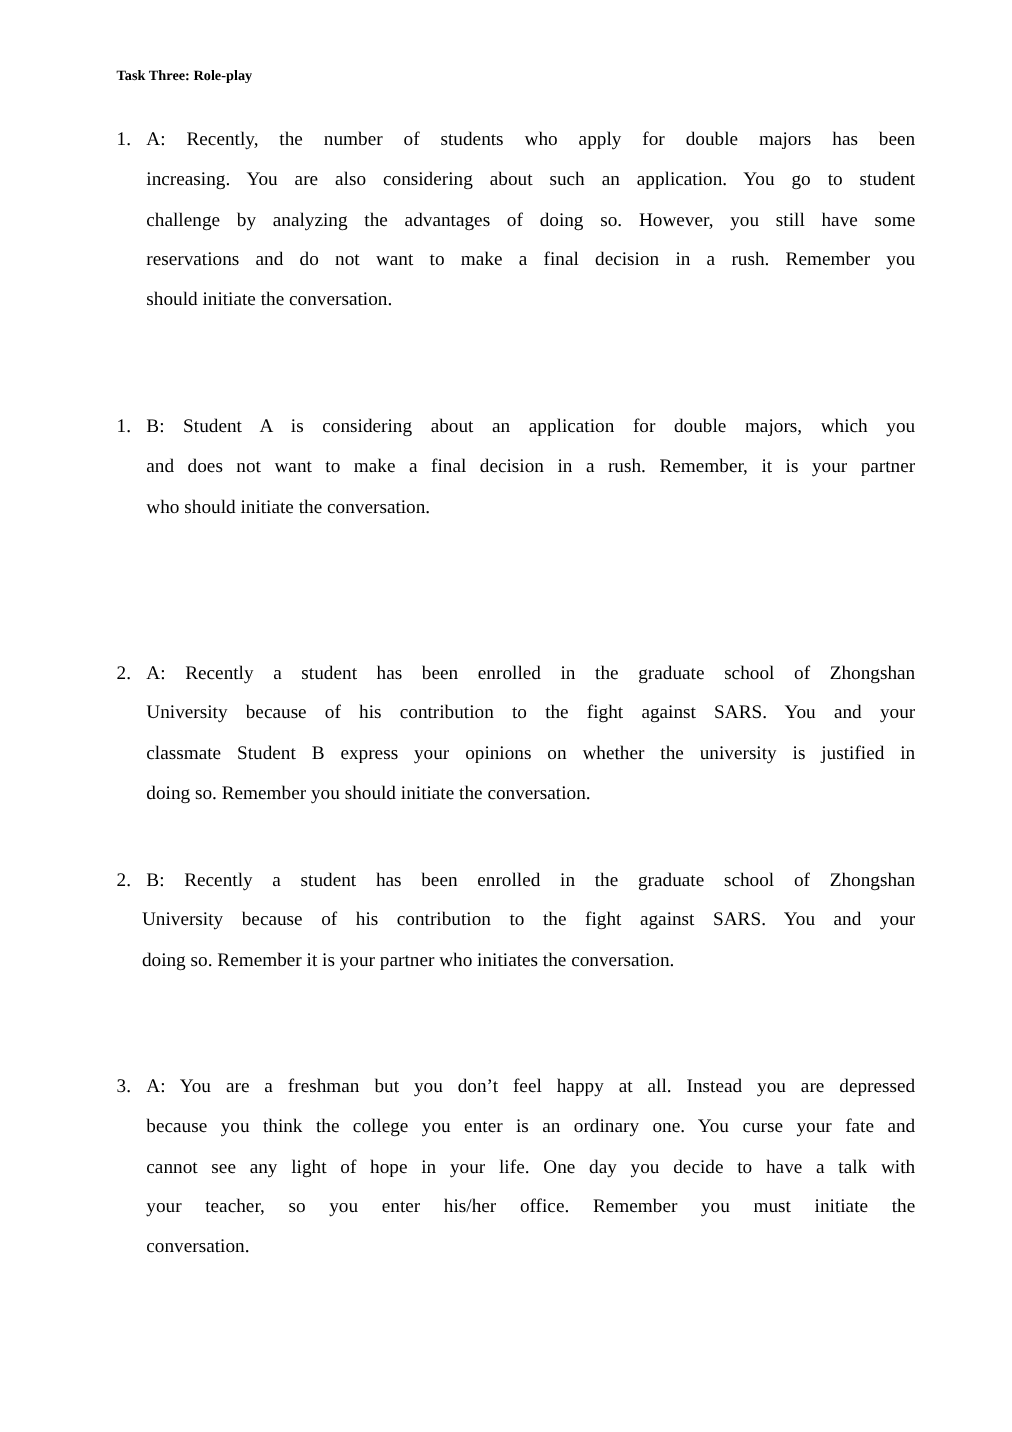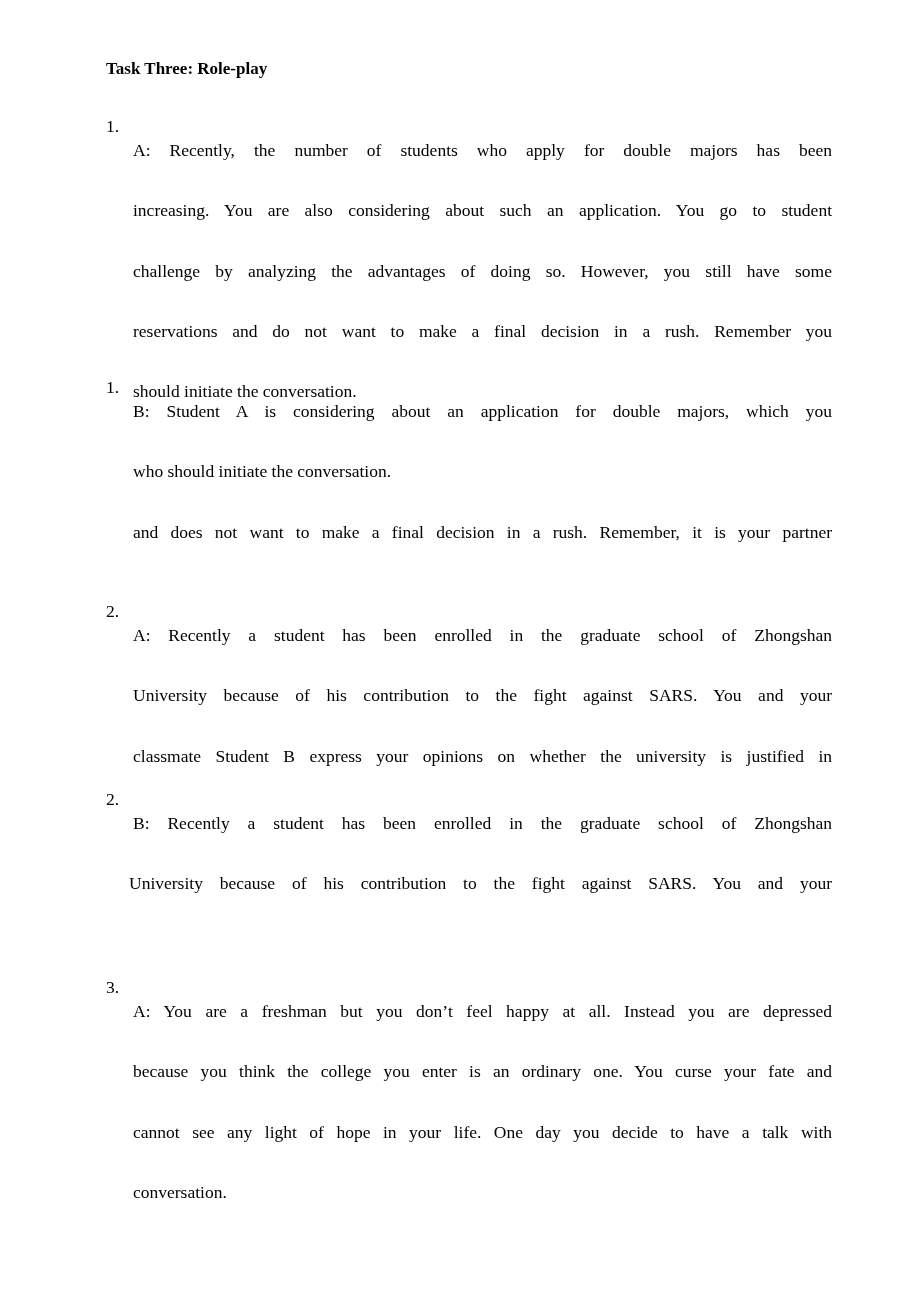--- a/index.html
+++ b/index.html
@@ -12,21 +12,21 @@
       height: 1302px;
       position: relative;
       overflow: hidden;
       font-family: "Liberation Serif", "DejaVu Serif", serif;
       color: #000000;
     }
     .page-title {
       position: absolute;
       left: 106px;
       top: 58px;
-      font-size: 17px;
+      font-size: 13px;
       font-weight: bold;
       line-height: 22px;
       margin: 0;
     }
     .item {
       position: absolute;
       left: 106px;
       width: 726px;
       font-size: 17.5px;
       line-height: 36.3px;
@@ -44,21 +44,20 @@
     }
     .item.shifted .body {
       margin-left: 23px;
       text-indent: 4px;
     }
     .item .body span.line {
       display: block;
       text-align: justify;
       text-align-last: justify;
       white-space: normal;
-      margin-top: 24px;
     }
     .item .body span.line.last {
       text-align-last: left;
     }
   </style>
 </head>
 <body>
 
 <h1 class="page-title">Task Three: Role-play</h1>
 
@@ -70,43 +69,46 @@
     <span class="line">challenge by analyzing the advantages of doing so. However, you still have some</span>
     <span class="line">reservations and do not want to make a final decision in a rush. Remember you</span>
     <span class="line last">should initiate the conversation.</span>
   </div>
 </div>
 
 <div class="item" style="top:369px;">
   <span class="num">1.</span>
   <div class="body">
     <span class="line">B: Student A is considering about an application for double majors, which you</span>
+    <span class="line">and does not want to make a final decision in a rush. Remember, it is your partner</span>
     <span class="line last">who should initiate the conversation.</span>
-    <span class="line">and does not want to make a final decision in a rush. Remember, it is your partner</span>
   </div>
 </div>
 
 <div class="item" style="top:593px;">
   <span class="num">2.</span>
   <div class="body">
     <span class="line">A: Recently a student has been enrolled in the graduate school of Zhongshan</span>
     <span class="line">University because of his contribution to the fight against SARS. You and your</span>
     <span class="line">classmate Student B express your opinions on whether the university is justified in</span>
+    <span class="line last">doing so. Remember you should initiate the conversation.</span>
   </div>
 </div>
 
 <div class="item shifted" style="top:781px;">
   <span class="num">2.</span>
   <div class="body">
     <span class="line" style="text-indent:4px;">B: Recently a student has been enrolled in the graduate school of Zhongshan</span>
     <span class="line" style="text-indent:0;">University because of his contribution to the fight against SARS. You and your</span>
+    <span class="line last" style="text-indent:0;">doing so. Remember it is your partner who initiates the conversation.</span>
   </div>
 </div>
 
 <div class="item" style="top:969px;">
   <span class="num">3.</span>
   <div class="body">
     <span class="line">A: You are a freshman but you don’t feel happy at all. Instead you are depressed</span>
     <span class="line">because you think the college you enter is an ordinary one. You curse your fate and</span>
     <span class="line">cannot see any light of hope in your life. One day you decide to have a talk with</span>
+    <span class="line">your teacher, so you enter his/her office. Remember you must initiate the</span>
     <span class="line last">conversation.</span>
   </div>
 </div>
 
 </body></html>

